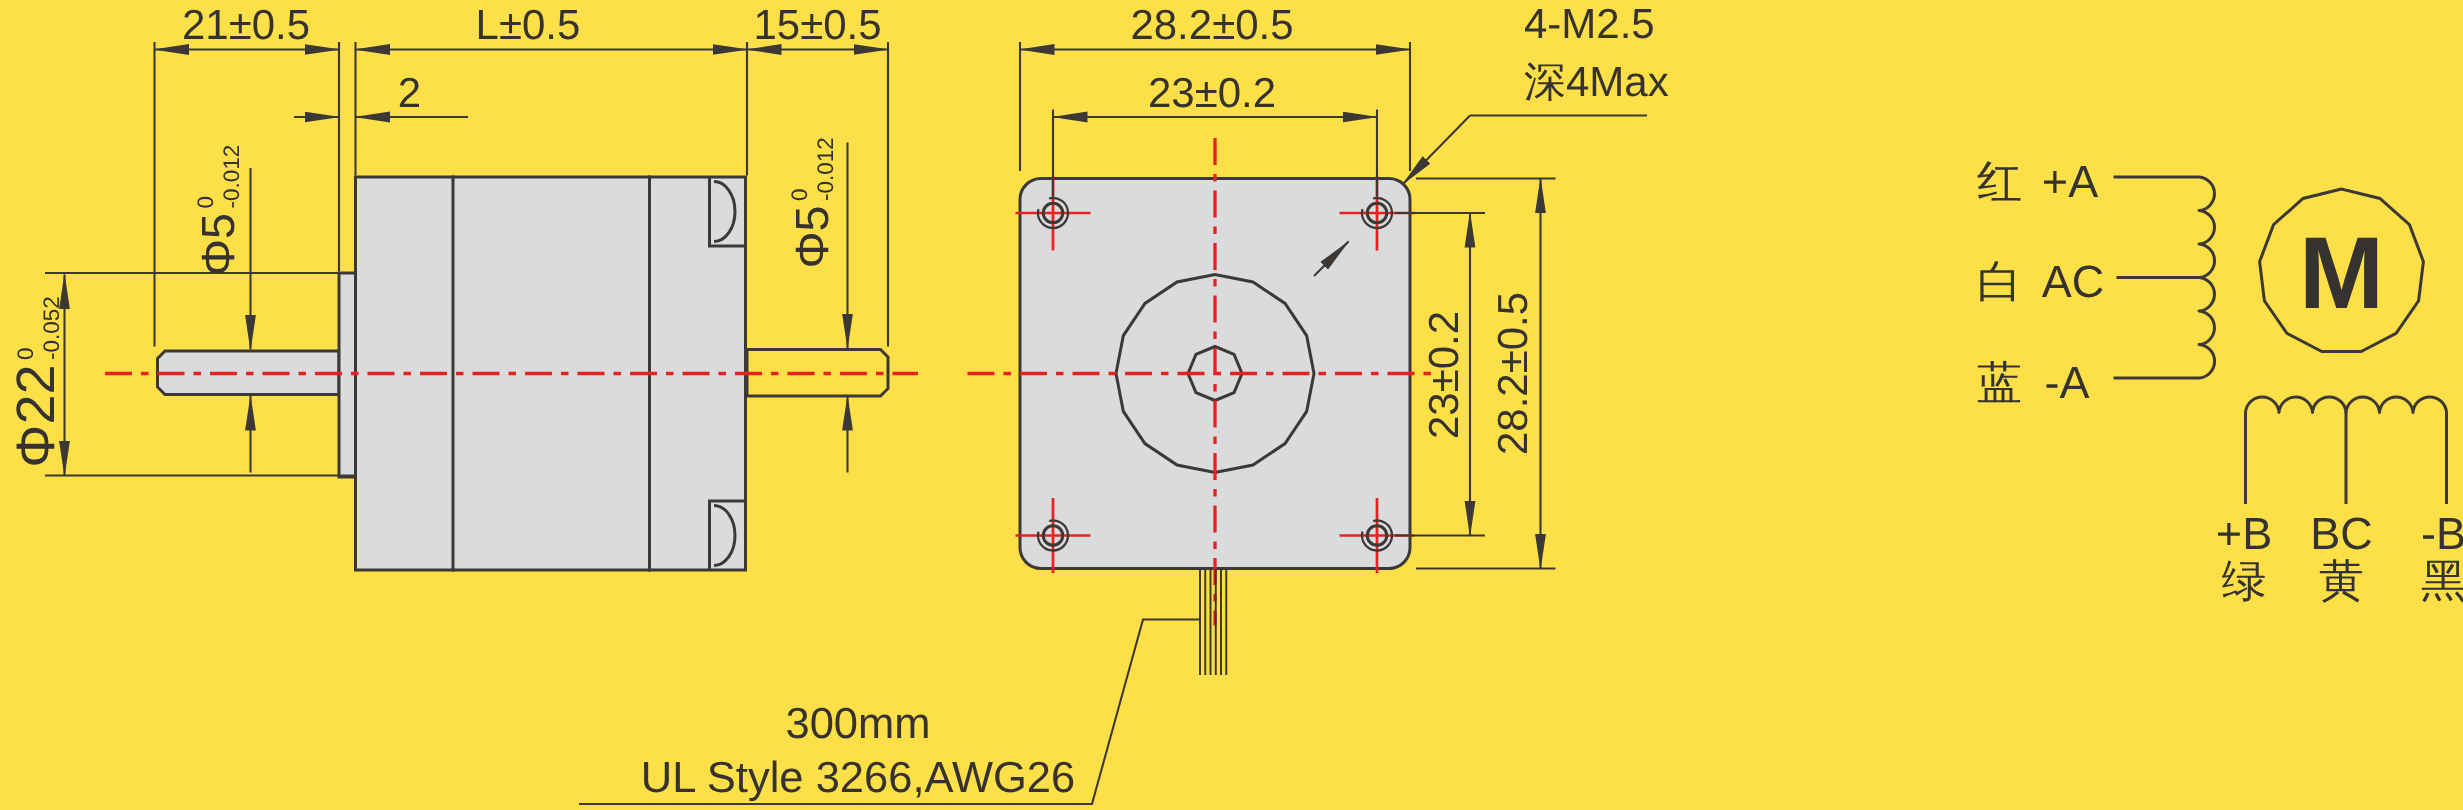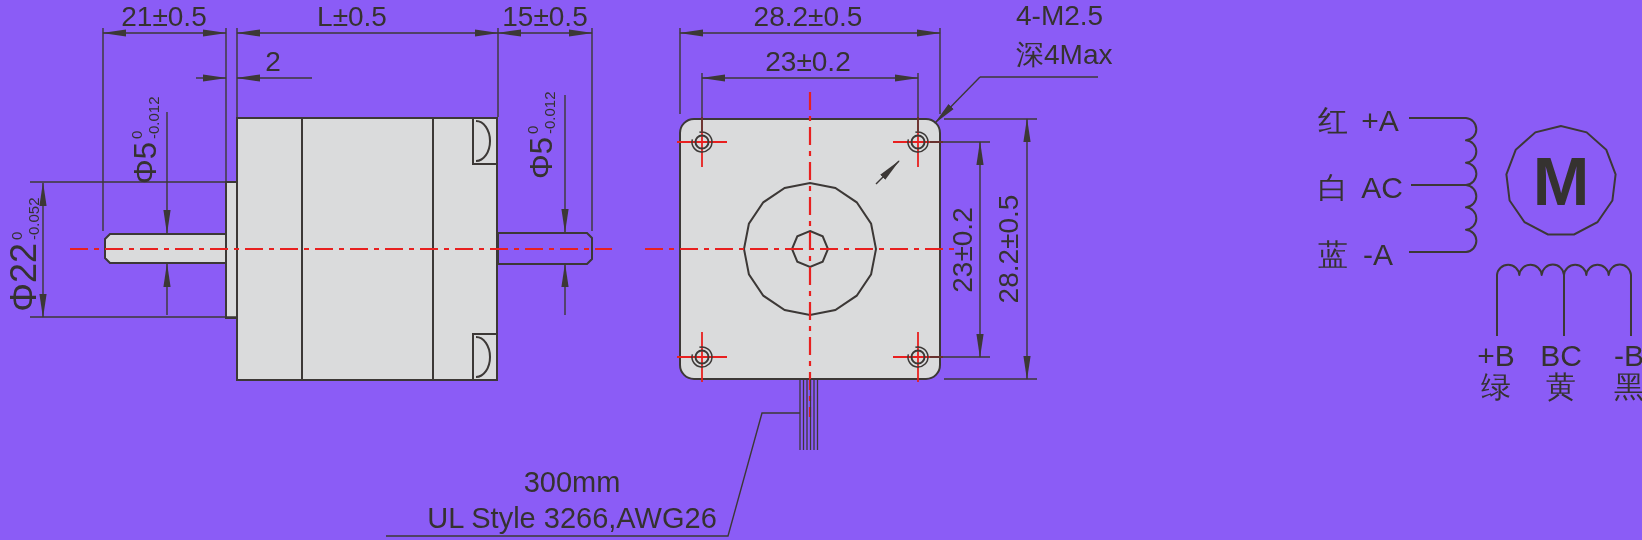--- a/index.html
+++ b/index.html
@@ -1,16 +1,16 @@
 <!DOCTYPE html>
 <html><head>
 <meta charset="utf-8">
 <style>
   html,body{margin:0;padding:0;background:#ffffff;}
-  .stage{position:relative;width:1642px;height:540px;background:#8b5cf6;overflow:hidden;
+  .stage{position:relative;width:1642px;height:540px;background:#fde047;overflow:hidden;
          font-family:"Liberation Sans", sans-serif;}
   svg text{fill:#353230;font-family:"Liberation Sans", sans-serif;}
   .obj{stroke:#3c3836;stroke-width:2;fill:none;stroke-linecap:square;}
   .fillgray{fill:#dadbdc;}
   .thin{stroke:#3c3836;stroke-width:1.4;fill:none;}
   .wire{stroke:#3c3836;stroke-width:1.3;fill:none;}
   .red{stroke:#e8201f;stroke-width:2.2;fill:none;stroke-dasharray:18 6 5 6;}
   .redcross{stroke:#e8201f;stroke-width:1.8;fill:none;}
   .dimtxt{font-size:28px;}
   .toltxt{font-size:15px;}

